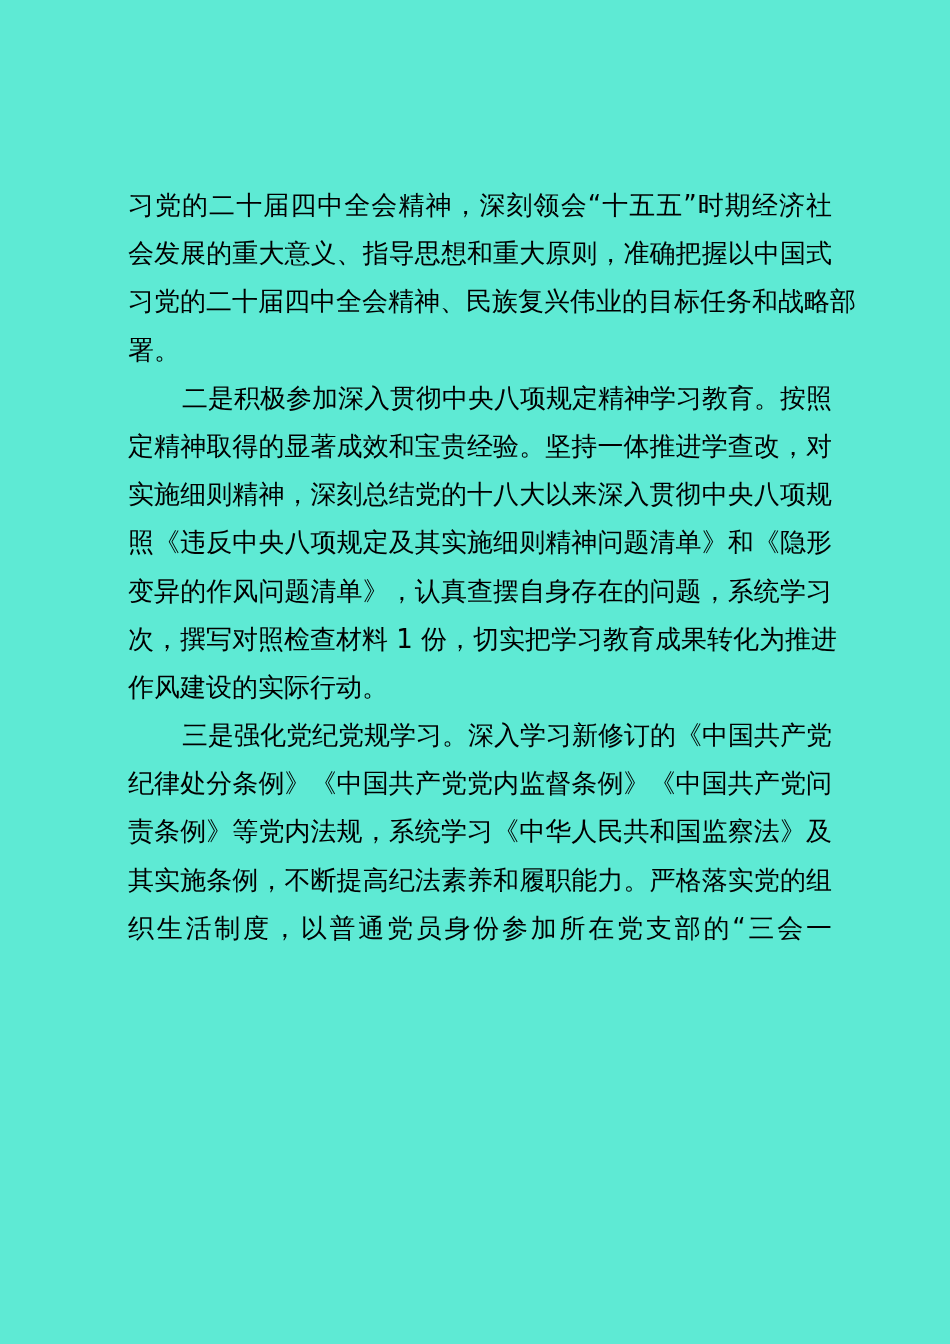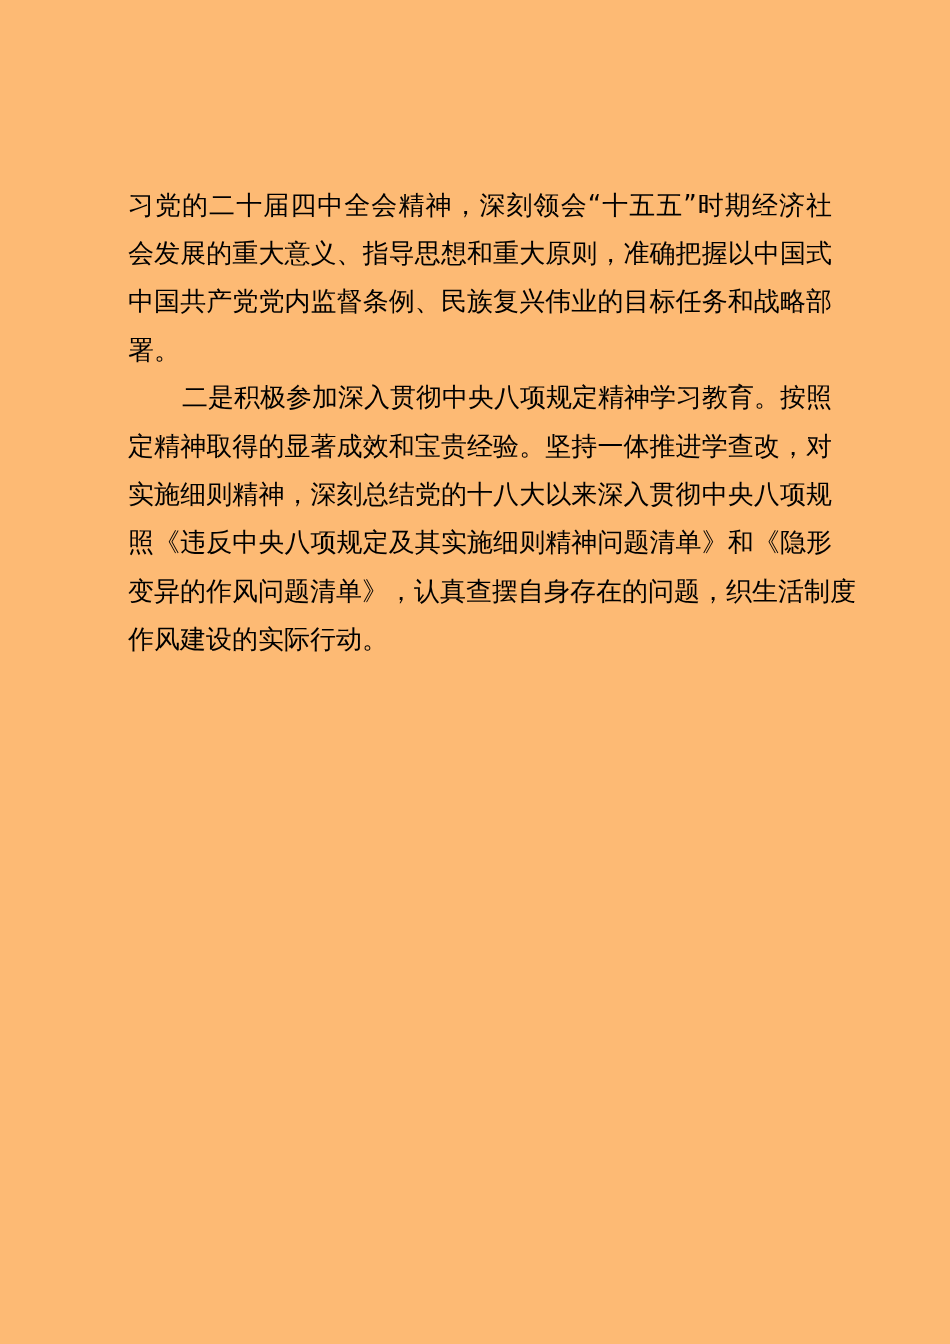--- a/index.html
+++ b/index.html
@@ -14,21 +14,21 @@
     overflow: hidden;
     font-family: "DejaVu Sans", "Liberation Sans", sans-serif;
     color: #000000;
   }
   .page {
     position: absolute;
     left: 0;
     top: 0;
     width: 950px;
     height: 1344px;
-    background: #fdba74;
+    background: #5eead4;
   }
   .content {
     position: absolute;
     left: 128px;
     top: 181px;
     width: 704px;
   }
   .para {
     margin: 0;
     padding: 0;
@@ -41,40 +41,47 @@
     white-space: nowrap;
     text-align: justify;
     text-align-last: justify;
     letter-spacing: 0;
   }
   .line.last {
     text-align-last: left;
   }
   .line.indent {
     padding-left: 54px;
-    font-family: Liberation Serif, serif;
   }
 </style>
 </head>
 <body>
 
 <div class="page">
   <div class="content">
 
     <div class="para">
       <span class="line">习党的二十届四中全会精神，深刻领会“十五五”时期经济社</span>
       <span class="line">会发展的重大意义、指导思想和重大原则，准确把握以中国式</span>
-      <span class="line">中国共产党党内监督条例、民族复兴伟业的目标任务和战略部</span>
+      <span class="line">习党的二十届四中全会精神、民族复兴伟业的目标任务和战略部</span>
       <span class="line last">署。</span>
     </div>
 
     <div class="para">
       <span class="line indent">二是积极参加深入贯彻中央八项规定精神学习教育。按照</span>
       <span class="line">定精神取得的显著成效和宝贵经验。坚持一体推进学查改，对</span>
       <span class="line">实施细则精神，深刻总结党的十八大以来深入贯彻中央八项规</span>
       <span class="line">照《违反中央八项规定及其实施细则精神问题清单》和《隐形</span>
-      <span class="line">变异的作风问题清单》，认真查摆自身存在的问题，织生活制度</span>
+      <span class="line">变异的作风问题清单》，认真查摆自身存在的问题，系统学习</span>
+      <span class="line">次，撰写对照检查材料 1 份，切实把学习教育成果转化为推进</span>
       <span class="line last">作风建设的实际行动。</span>
     </div>
 
+    <div class="para">
+      <span class="line indent">三是强化党纪党规学习。深入学习新修订的《中国共产党</span>
+      <span class="line">纪律处分条例》《中国共产党党内监督条例》《中国共产党问</span>
+      <span class="line">责条例》等党内法规，系统学习《中华人民共和国监察法》及</span>
+      <span class="line">其实施条例，不断提高纪法素养和履职能力。严格落实党的组</span>
+      <span class="line">织生活制度，以普通党员身份参加所在党支部的“三会一</span>
+    </div>
 
   </div>
 </div>
 
 </body></html>

